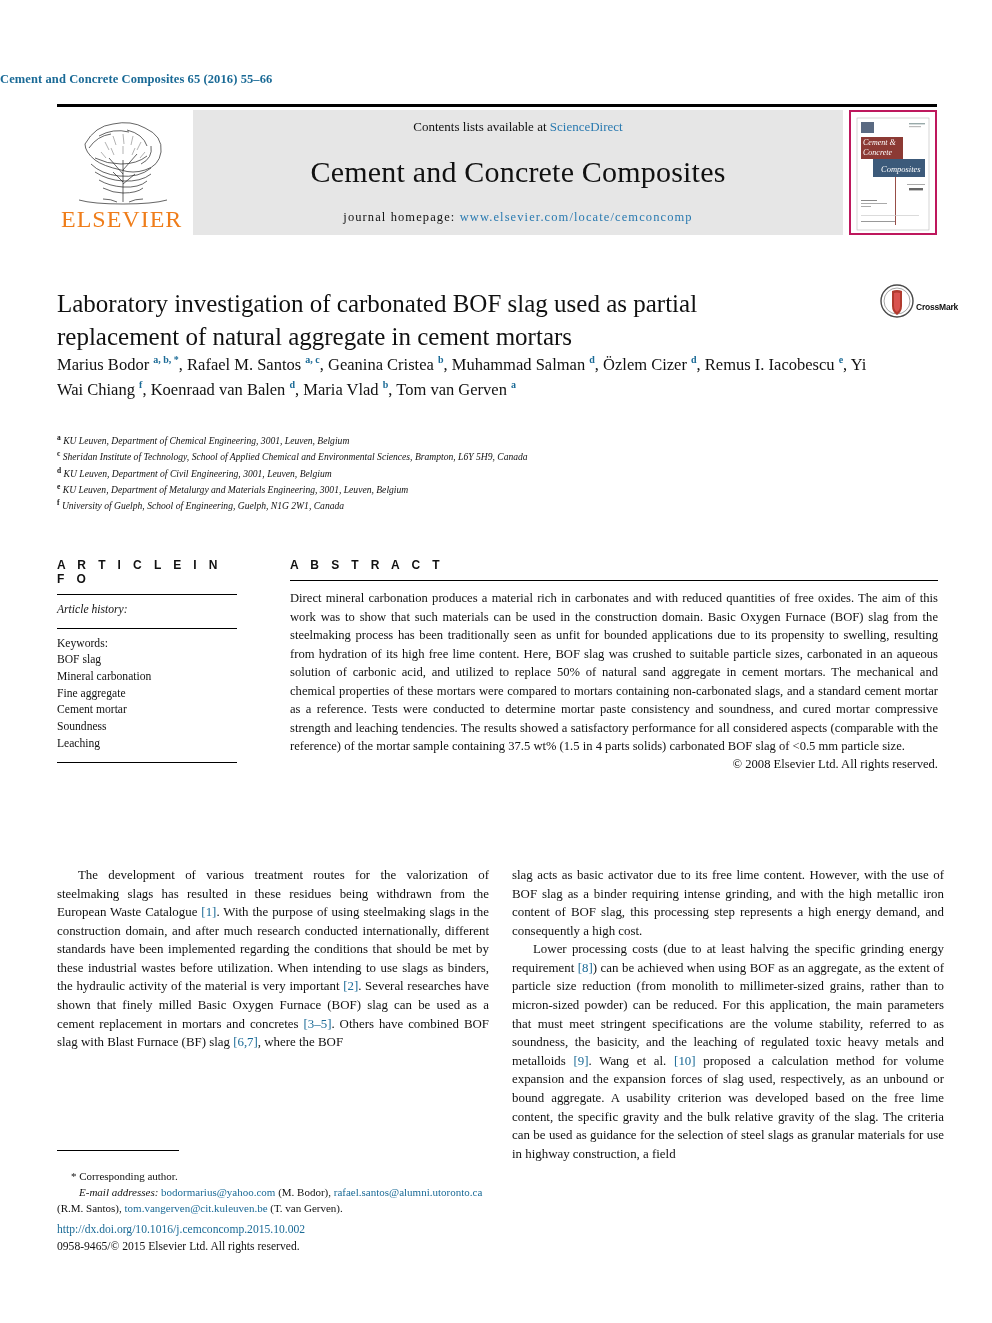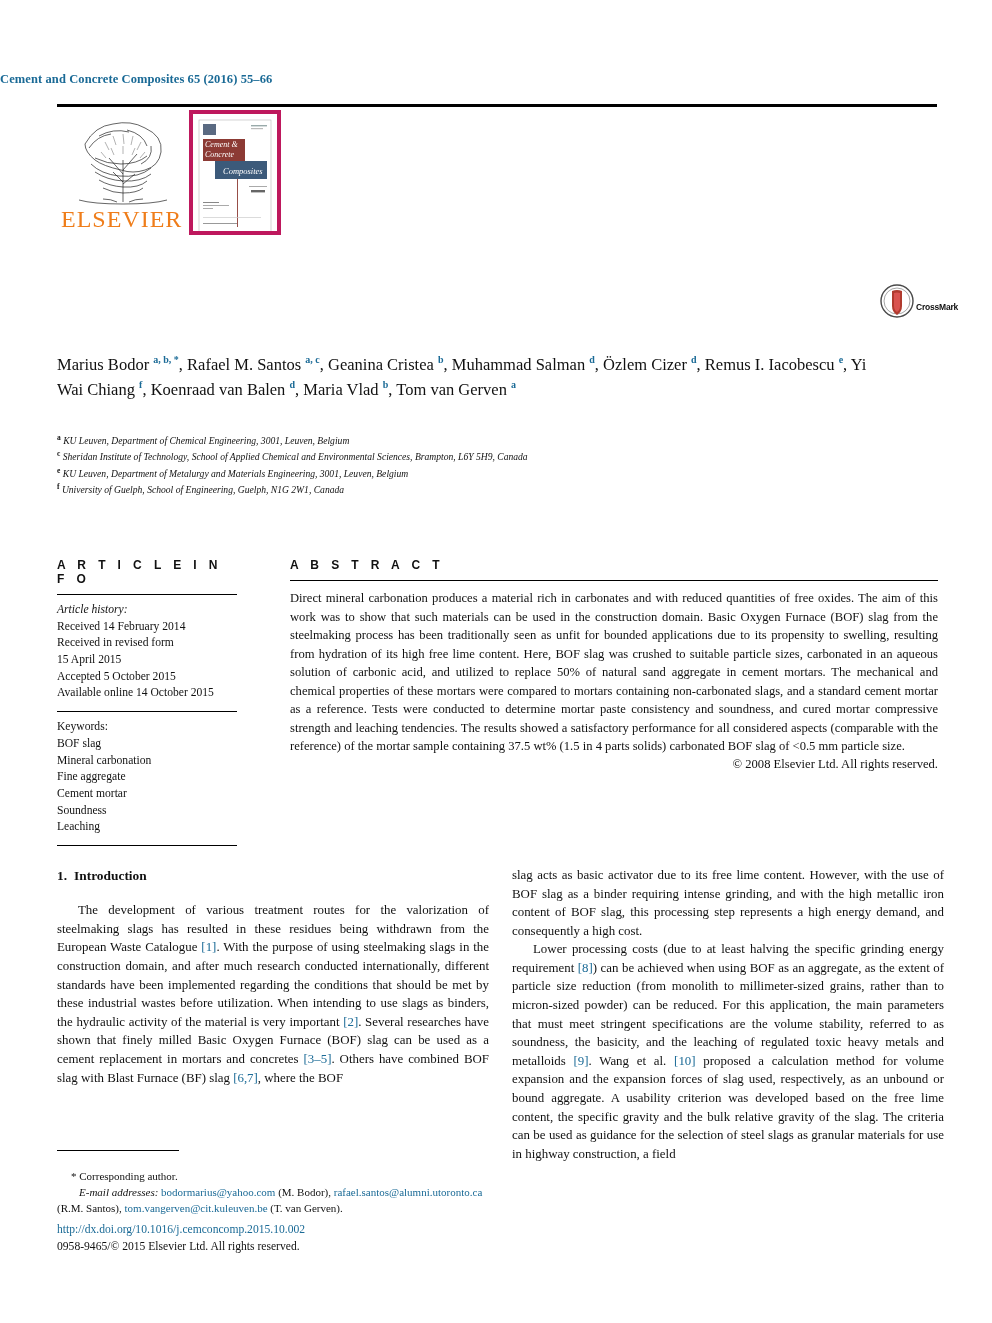--- a/index.html
+++ b/index.html
@@ -38,21 +38,21 @@
     flex:1 1 auto;background:#e6e6e6;margin-left:4px;margin-right:6px;
     display:flex;flex-direction:column;justify-content:space-between;
     align-items:center;padding:9px 0 10px 0;box-sizing:border-box;
   }
   .contents-line{font-size:13px;color:#111;}
   .contents-line .sd{color:#2a7ab0;}
   .journal-title{font-size:30px;color:#111;letter-spacing:0.2px;padding-bottom:2px;}
   .homepage-line{font-size:12.5px;color:#111;letter-spacing:1.1px;}
   .homepage-line .url{color:#2a7ab0;}
   .cover{
-    flex:0 0 84px;width:84px;border:4px solid #be185d;background:#bef264;
+    flex:0 0 84px;width:84px;border:2px solid #be185d;background:#bef264;
     position:relative;overflow:hidden;
   }
 
   
   .title{
     position:absolute;left:57px;top:288px;width:700px;
     font-size:25px;line-height:1.30;color:#111;
   }
   .crossmark{position:absolute;left:880px;top:284px;width:74px;height:46px;}
   .crossmark-label{
@@ -149,20 +149,29 @@
             <path d="M14 86 q14 4 44 4 q30 0 44 -4"></path>
           </g>
           <g stroke="#333" stroke-width="0.5" fill="none" opacity="0.75">
             <path d="M40 28 l4 8 M48 22 l3 9 M58 20 l1 10 M68 22 l-2 9 M76 28 l-4 8"></path>
             <path d="M36 38 l5 6 M46 34 l3 7 M58 32 l0 8 M70 34 l-3 7 M80 38 l-5 6"></path>
           </g>
         </svg>
         <div class="elsevier-word">ELSEVIER</div>
       </div>
 
+      <div class="grey-band">
+        <div class="contents-line">
+          <span>Contents lists available at </span><span class="sd">ScienceDirect</span>
+        </div>
+        <div class="journal-title">Cement and Concrete Composites</div>
+        <div class="homepage-line">
+          <span>journal homepage: </span><span class="url">www.elsevier.com/locate/cemconcomp</span>
+        </div>
+      </div>
 
       <div class="cover">
         <svg width="84" height="124" viewBox="0 0 84 124">
           <rect x="0" y="0" width="84" height="124" fill="#ffffff"></rect>
           <rect x="6" y="6" width="72" height="112" fill="#ffffff" stroke="#b9b9b9" stroke-width="0.6"></rect>
           <rect x="10" y="10" width="13" height="11" fill="#5a6a82"></rect>
           <rect x="58" y="11" width="16" height="1.4" fill="#9aa"></rect>
           <rect x="58" y="14" width="12" height="1.2" fill="#bbb"></rect>
           <rect x="10" y="25" width="42" height="22" fill="#8c3a34"></rect>
           <text x="12" y="33" font-family="'Liberation Serif',serif" font-size="8" fill="#ffffff" font-style="italic">Cement &amp;</text>
@@ -176,52 +185,47 @@
           <rect x="10" y="91" width="26" height="1" fill="#aaa"></rect>
           <rect x="10" y="94" width="10" height="1" fill="#aaa"></rect>
           <rect x="10" y="103" width="58" height="0.7" fill="#ccc"></rect>
           <rect x="10" y="109" width="34" height="1" fill="#999"></rect>
         </svg>
       </div>
 
     </div>
   </div>
 
+  <div class="title">Laboratory investigation of carbonated BOF slag used as partial replacement of natural aggregate in cement mortars</div>
 
   <div class="crossmark">
     <svg width="34" height="34" viewBox="0 0 34 34">
       <circle cx="17" cy="17" r="16" fill="#ffffff" stroke="#4a4a4a" stroke-width="1.4"></circle>
       <circle cx="17" cy="17" r="13" fill="#ffffff" stroke="#8e8e8e" stroke-width="0.8"></circle>
       <path d="M12 7 q5 -2 10 0 l0 15 q0 6 -5 9 q-5 -3 -5 -9z" fill="#b03a2e"></path>
       <path d="M14 9 q3 -1 6 0 l0 13 q0 4 -3 6 q-3 -2 -3 -6z" fill="#d9534f"></path>
     </svg>
     <div class="crossmark-label">CrossMark</div>
   </div>
 
   <div class="authors">Marius Bodor <sup>a, b, *</sup>, Rafael M. Santos <sup>a, c</sup>, Geanina Cristea <sup>b</sup>, Muhammad Salman <sup>d</sup>, Özlem Cizer <sup>d</sup>, Remus I. Iacobescu <sup>e</sup>, Yi Wai Chiang <sup>f</sup>, Koenraad van Balen <sup>d</sup>, Maria Vlad <sup>b</sup>, Tom van Gerven <sup>a</sup></div>
 
   <div class="affils">
       <div><sup>a</sup> KU Leuven, Department of Chemical Engineering, 3001, Leuven, Belgium</div>
       <div><sup>c</sup> Sheridan Institute of Technology, School of Applied Chemical and Environmental Sciences, Brampton, L6Y 5H9, Canada</div>
+      <div><sup>d</sup> KU Leuven, Department of Civil Engineering, 3001, Leuven, Belgium</div>
       <div><sup>e</sup> KU Leuven, Department of Metalurgy and Materials Engineering, 3001, Leuven, Belgium</div>
       <div><sup>f</sup> University of Guelph, School of Engineering, Guelph, N1G 2W1, Canada</div>
     </div>
 
   <div class="infocol">
     <div class="sechead">A R T I C L E   I N F O</div>
     <div class="rule"></div>
     <div class="hist">
       <div class="it">Article history:</div>
-      <div>
-          <div>Received 14 February 2014</div>
-          <div>Received in revised form</div>
-          <div>15 April 2015</div>
-          <div>Accepted 5 October 2015</div>
-          <div>Available online 14 October 2015</div>
-        </div>
     </div>
     <div class="thinrule"></div>
     <div class="kw">
       <div class="it">Keywords:</div>
       <div>
           <div>BOF slag</div>
           <div>Mineral carbonation</div>
           <div>Fine aggregate</div>
           <div>Cement mortar</div>
           <div>Soundness</div>
@@ -232,23 +236,20 @@
   </div>
 
   <div class="abscol">
     <div class="sechead">A B S T R A C T</div>
     <div class="rule"></div>
     <div class="abstract">Direct mineral carbonation produces a material rich in carbonates and with reduced quantities of free oxides. The aim of this work was to show that such materials can be used in the construction domain. Basic Oxygen Furnace (BOF) slag from the steelmaking process has been traditionally seen as unfit for bounded applications due to its propensity to swelling, resulting from hydration of its high free lime content. Here, BOF slag was crushed to suitable particle sizes, carbonated in an aqueous solution of carbonic acid, and utilized to replace 50% of natural sand aggregate in cement mortars. The mechanical and chemical properties of these mortars were compared to mortars containing non-carbonated slags, and a standard cement mortar as a reference. Tests were conducted to determine mortar paste consistency and soundness, and cured mortar compressive strength and leaching tendencies. The results showed a satisfactory performance for all considered aspects (comparable with the reference) of the mortar sample containing 37.5 wt% (1.5 in 4 parts solids) carbonated BOF slag of &lt;0.5 mm particle size.</div>
     <div class="copyline">© 2008 Elsevier Ltd. All rights reserved.</div>
   </div>
 
   <div class="bodycol col-left">
-    <div class="h1">
-      <span class="num">1.</span><span>Introduction</span>
-    </div>
     <p>The development of various treatment routes for the valorization of steelmaking slags has resulted in these residues being withdrawn from the European Waste Catalogue <span class="ref">[1]</span>. With the purpose of using steelmaking slags in the construction domain, and after much research conducted internationally, different standards have been implemented regarding the conditions that should be met by these industrial wastes before utilization. When intending to use slags as binders, the hydraulic activity of the material is very important <span class="ref">[2]</span>. Several researches have shown that finely milled Basic Oxygen Furnace (BOF) slag can be used as a cement replacement in mortars and concretes <span class="ref">[3–5]</span>. Others have combined BOF slag with Blast Furnace (BF) slag <span class="ref">[6,7]</span>, where the BOF</p>
   </div>
 
   <div class="bodycol col-right">
     <p style="text-indent:0">slag acts as basic activator due to its free lime content. However, with the use of BOF slag as a binder requiring intense grinding, and with the high metallic iron content of BOF slag, this processing step represents a high energy demand, and consequently a high cost.</p>
     <p>Lower processing costs (due to at least halving the specific grinding energy requirement <span class="ref">[8]</span>) can be achieved when using BOF as an aggregate, as the extent of particle size reduction (from monolith to millimeter-sized grains, rather than to micron-sized powder) can be reduced. For this application, the main parameters that must meet stringent specifications are the volume stability, referred to as soundness, the basicity, and the leaching of regulated toxic heavy metals and metalloids <span class="ref">[9]</span>. Wang et al. <span class="ref">[10]</span> proposed a calculation method for volume expansion and the expansion forces of slag used, respectively, as an unbound or bound aggregate. A usability criterion was developed based on the free lime content, the specific gravity and the bulk relative gravity of the slag. The criteria can be used as guidance for the selection of steel slags as granular materials for use in highway construction, a field</p>
   </div>
 
   <div class="footnote">
     <div class="fn-rule"></div>

